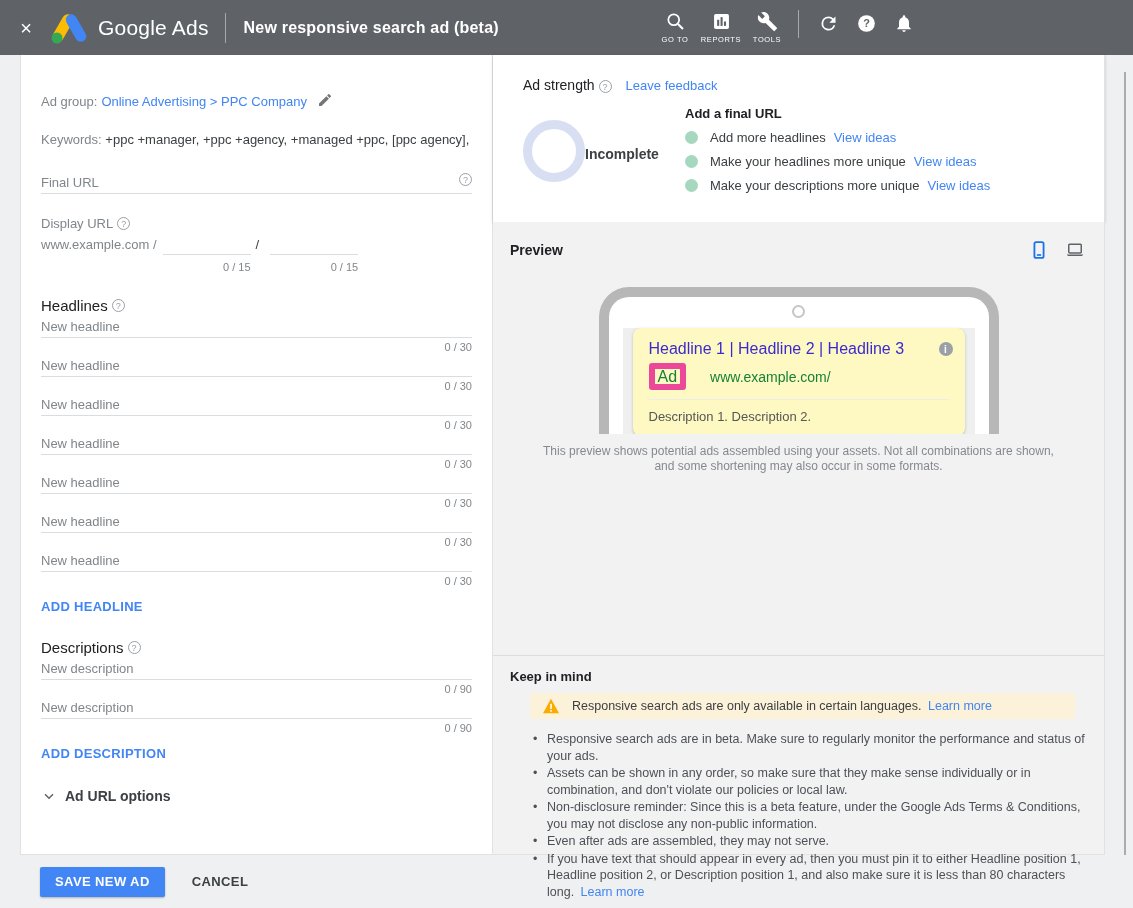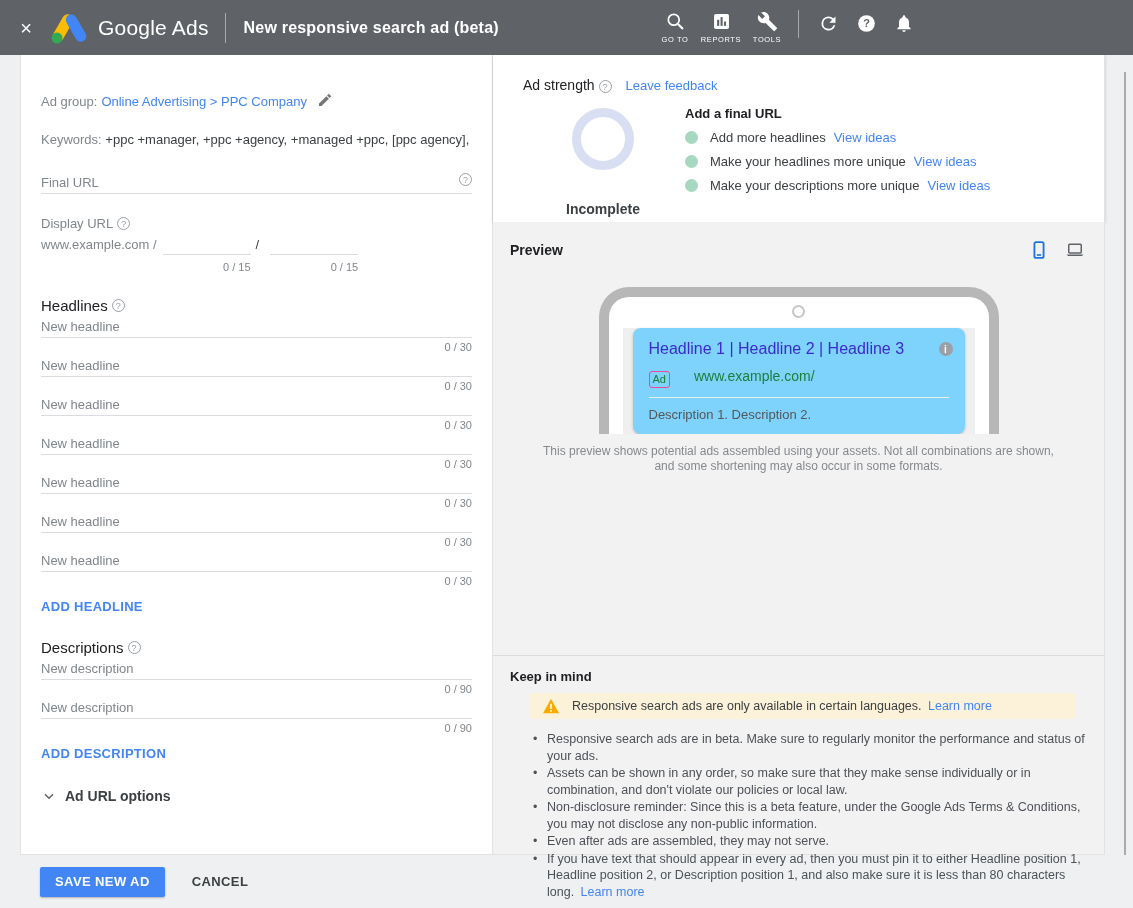--- a/index.html
+++ b/index.html
@@ -50,43 +50,43 @@
   .add-link { display:inline-block; margin-top:10px; font-size:13px; font-weight:700; letter-spacing:.3px; color:#4285f4; cursor:pointer; }
   .desc-title { margin-top:24px; }
   .url-options { margin-top:26px; display:flex; align-items:center; font-size:14px; font-weight:700; color:#3c4043; cursor:pointer; }
   .url-options svg { margin-right:8px; }
 
   
   .strength-panel { position:absolute; left:493px; top:55px; width:612px; height:167px; background:#fff; border-right:1px solid #e2e2e2; box-shadow:0 1px 3px rgba(0,0,0,.18); padding:22px 30px 0 30px; }
   .strength-head { display:flex; align-items:flex-end; font-size:14px; color:#202124; }
   .strength-head .link { margin-left:14px; font-size:13px; }
   .strength-body { display:flex; margin-top:10px; }
-  .gauge-col { width:160px; display:flex; flex-direction:column; align-items:center;gap:20px; }
+  .gauge-col { width:160px; display:flex; flex-direction:row; align-items:center; }
   .gauge-ring { width:62px; height:62px; border:9px solid #d9dff3; border-radius:50%; margin-top:5px; }
   .gauge-label { margin-top:11px; font-size:14px; font-weight:700; color:#3c4043; }
   .sugg-col { margin-left:2px; padding-top:3px; }
   .sugg-title { font-size:13px; font-weight:700; color:#202124; }
   .sugg-row { display:flex; align-items:center; margin-top:9px; font-size:13px; color:#3c4043; }
   .sugg-dot { width:13px; height:13px; border-radius:50%; background:#a6d7bf; margin-right:12px; }
   .sugg-row .link { margin-left:8px; }
 
   
   .preview-panel { position:absolute; left:493px; top:222px; width:612px; height:433px; background:#f2f2f3; border-right:1px solid #e2e2e2; padding:17px 17px 0 17px; }
   .preview-head { display:flex; align-items:center;gap:44px; }
   .preview-title { font-size:14px; font-weight:700; color:#202124; }
   .device-toggles { margin-left:auto; display:flex; align-items:center; gap:14px; }
   .device-toggles span { cursor:pointer; display:flex; }
   .phone { width:400px; height:147px; margin:26px auto 0 auto; border:10px solid #b7b7b7; border-bottom:none; border-radius:30px 30px 0 0; background:#fff; overflow:hidden; }
   .phone-cam { width:13px; height:13px; border:2px solid #c6c6c6; border-radius:50%; margin:8px auto 0 auto; }
   .phone-screen { margin:7px 14px 0 14px; height:120px; background:#efeff0; }
-  .ad-card { margin:10px 10px 0 10px; background:#7dd3fc; border-radius:8px; box-shadow:0 1px 3px rgba(0,0,0,.22); padding:12px 16px 12px 16px; position:relative; }
+  .ad-card { margin:10px 10px 0 10px; background:#fef9c3; border-radius:8px; box-shadow:0 1px 3px rgba(0,0,0,.22); padding:12px 16px 12px 16px; position:relative; }
   .ad-headline { font-size:16px; color:#3b2bce; padding-right:26px; white-space:nowrap; overflow:hidden; }
   .ad-info { position:absolute; right:12px; top:14px; width:14px; height:14px; border-radius:50%; background:#9aa0a6; color:#fff; font-size:10px; font-weight:700; display:flex; align-items:center; justify-content:center; cursor:pointer; }
   .ad-url-row { display:flex; align-items:center; margin-top:5px; }
-  .ad-badge { border:1px solid #ec4899; color:#188038; border-radius:3px; font-size:11px; padding:0 3px; line-height:15px;margin-top:8px; }
+  .ad-badge { border:6px solid #ec4899; color:#188038; border-radius:3px; font-size:16px; padding:0 3px; line-height:15px; }
   .ad-url { color:#188038; font-size:14px; margin-left:24px; }
   .ad-divider { border-top:1px solid #ececec; margin-top:9px; }
   .ad-desc { margin-top:9px; font-size:13px; color:#565656; }
   .preview-note { margin:10px auto 12px auto; width:520px; text-align:center; font-size:12px; line-height:14.5px; color:#85898d; }
 
   
   .keep-panel { position:absolute; left:493px; top:655px; width:612px; height:200px; background:#f2f2f3; border-top:1px solid #dcdcdc; border-right:1px solid #e2e2e2; border-bottom:1px solid #e2e2e2; padding:13px 26px 0 17px; }
   .keep-title { font-size:13px; font-weight:700; color:#202124; }
   .warn-banner { margin:9px 0 0 20px; background:#fcf2d9; border-radius:3px; display:flex; align-items:center; padding:5px 12px; width:545px; }
   .warn-banner svg { flex:0 0 auto; }

